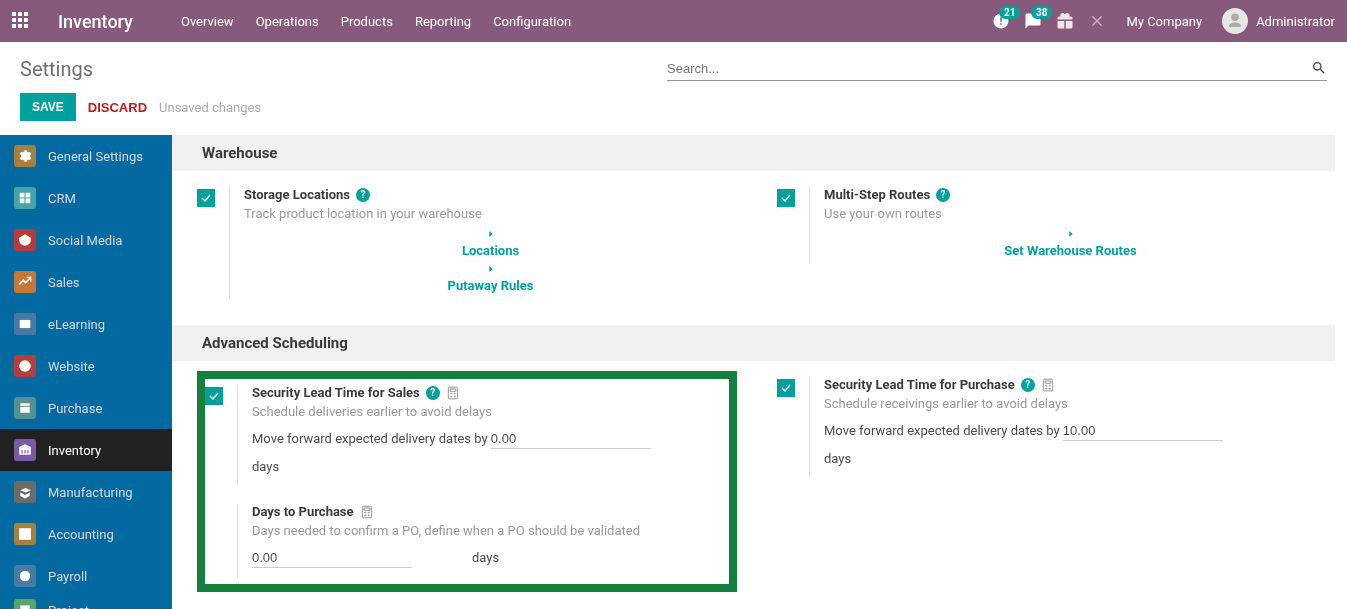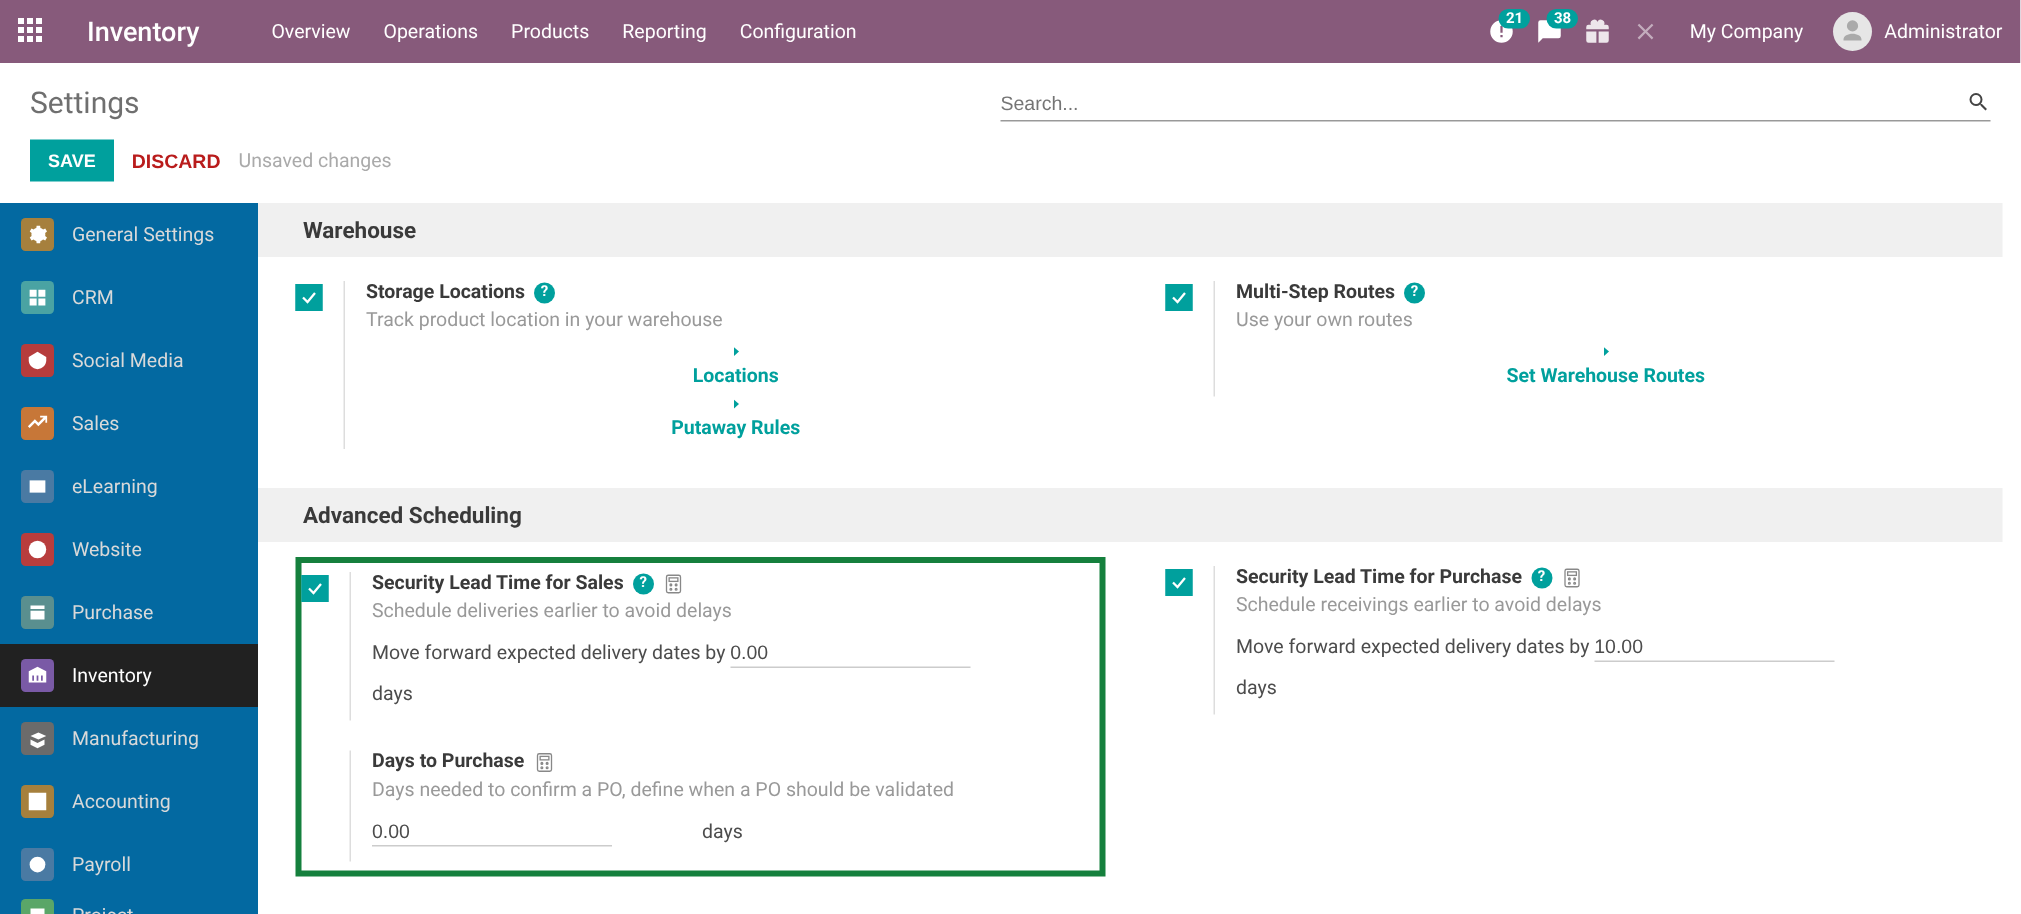--- a/index.html
+++ b/index.html
@@ -15,21 +15,21 @@
 .topbar-right { display: flex; align-items: center; gap: 14px; }
 .pill { position: relative; display: flex; align-items: center; cursor: pointer; text-align: center; }
 .pill svg { width: 18px; height: 18px; fill: #fff; }
 .badge { position: absolute; top: -6px; right: -10px; background: #00a09d; color: #fff; font-size: 10px; font-weight: bold; border-radius: 8px; padding: 1px 5px; }
 .gift-icon, .x-icon { width: 18px; height: 18px; fill: #fff; opacity: .85; cursor: pointer; }
 .company { font-size: 13px; margin: 0 6px; cursor: pointer; }
 .user { display: flex; align-items: center; gap: 8px; cursor: pointer; }
 .avatar { width: 26px; height: 26px; border-radius: 50%; background: #e6e6e6; display: flex; align-items: center; justify-content: center; }
 .avatar svg { width: 18px; height: 18px; fill: #aaa; }
 
-.subheader { padding: 14px 20px 6px 20px; display: flex; }
+.subheader { padding: 14px 20px 6px 20px; display: flex; align-items: center; }
 .page-title { font-size: 20px; color: #6f6f6f; font-weight: 400; flex: 0 0 auto; margin-right: auto; }
 .search-box { flex: 0 0 660px; display: flex; align-items: center; border-bottom: 1px solid #999; padding: 4px 0; }
 .search-box input { flex: 1; border: none; outline: none; font-size: 13px; color: #666; background: transparent; }
 .search-box svg { width: 16px; height: 16px; fill: #444; cursor: pointer; }
 
 .actionbar { padding: 6px 20px 14px 20px; display: flex; align-items: center; gap: 12px; }
 .btn-save { background: #00a09d; color: #fff; border: none; padding: 7px 12px; font-size: 12px; font-weight: bold; cursor: pointer; }
 .btn-discard { background: none; border: none; color: #b91c1c; font-size: 13px; font-weight: bold; cursor: pointer; }
 .unsaved { color: #aaa; font-size: 13px; }
 
@@ -56,21 +56,21 @@
 .setting-body { border-left: 1px solid #ddd; padding-left: 14px; flex: 1; }
 .setting-title { font-weight: bold; color: #3a3a3a; font-size: 13px; display: flex; align-items: center; gap: 6px; }
 .help-icon { width: 14px; height: 14px; border-radius: 50%; background: #00a09d; color: #fff; display: inline-flex; align-items: center; justify-content: center; font-size: 10px; font-weight: bold; cursor: help; }
 .calc-icon { width: 14px; height: 14px; }
 .calc-icon svg { width: 14px; height: 14px; fill: none; stroke: #888; stroke-width: 1.5; }
 .setting-desc { color: #999; font-size: 13px; margin: 4px 0 8px 0; }
 .link-row { color: #00a09d; font-size: 13px; margin: 6px 0; cursor: pointer; font-weight: bold; display: flex; align-items: center; gap: 4px; flex-direction: column; }
 .link-row svg { width: 10px; height: 10px; fill: #00a09d; }
 .field-row { font-size: 13px; color: #4c4c4c; margin: 10px 0; }
 .field-input { border: none; border-bottom: 1px solid #ccc; width: 160px; padding: 2px 0; font-size: 13px; color: #4c4c4c; text-align: left; outline: none; }
-.red-box { border: 4px solid #15803d; padding-right: 4px; }
+.red-box { border: 8px solid #15803d; padding-right: 4px; }
 </style>
 </head>
 <body>
 
 <div class="topbar">
   <div class="apps-icon">
     <span></span>
       <span></span>
       <span></span>
       <span></span>

